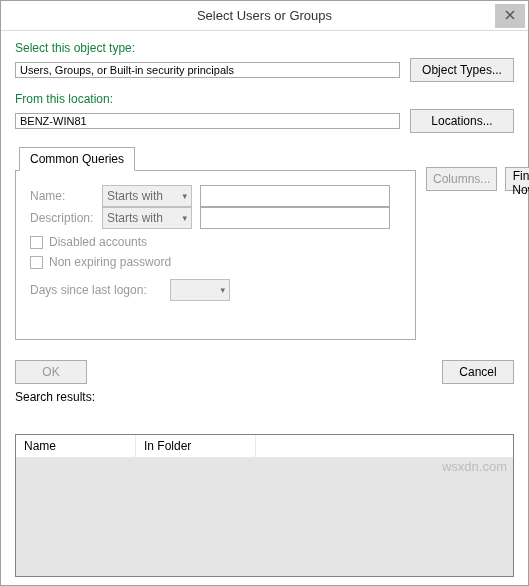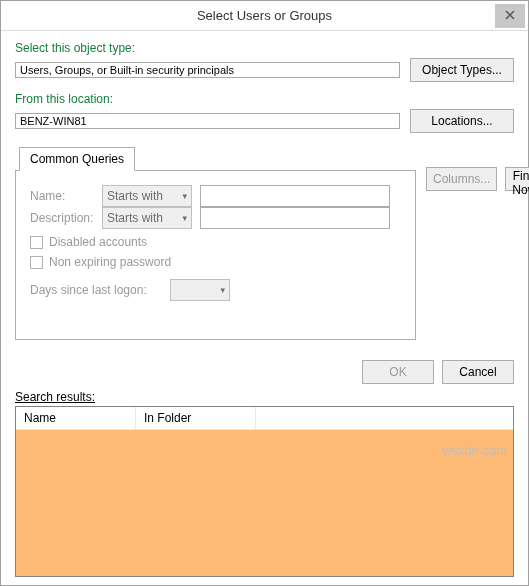--- a/index.html
+++ b/index.html
@@ -21,31 +21,31 @@
     .formrow label { width: 72px; color: #9a9a9a; }
     .combo { width: 90px; height: 22px; border: 1px solid #c0c0c0; background: #efefef; display: flex; align-items: center; justify-content: space-between; padding: 0 4px; color: #6d6d6d; margin-right: 8px; cursor: default;}
     .combo .arrow { font-size: 9px; color: #6d6d6d;}
     .textinput { flex: 1; max-width: 190px; height: 22px; border: 1px solid #acacac; background: #fff; }
     .cbrow { display: flex; align-items: center; margin-bottom: 6px; color: #9a9a9a; }
     .checkbox { width: 13px; height: 13px; border: 1px solid #b0b0b0; background: #fff; margin-right: 6px; }
     .right-col { width: 88px; display: flex; flex-direction: row; gap: 8px; padding-top: 20px;}
     .right-col button { height: 24px; background: #efefef; border: 1px solid #acacac; font-size: 12px; cursor: default;}
     .right-col button.disabled { color: #9a9a9a; }
     .search-icon { align-self: flex-end; margin-top: 28px; }
-    .btnrow { display: flex; justify-content: flex-end; gap: 8px; margin-top: 20px; margin-bottom: 6px; }
+    .btnrow { display: flex; justify-content: space-between; gap: 8px; margin-top: 20px; margin-bottom: 6px; }
     .btnrow button { width: 72px; height: 24px; background: #efefef; border: 1px solid #acacac; font-size: 12px;}
     .btnrow button.disabled { color: #9a9a9a; }
-    .results-label { margin-bottom: 2px; text-decoration: underline; }
-    .results { flex: 1; border: 1px solid #828282; background: #fdba74; display: flex; flex-direction: column; }
+    .results-label { margin-bottom: 2px; }
+    .results { flex: 1; border: 1px solid #828282; background: #e5e5e5; display: flex; flex-direction: column; margin-top: 28px; }
     .results-header { display: flex; background: #fff; border-bottom: 1px solid #e8e8e8; }
     .results-header .col { padding: 4px 8px; border-right: 1px solid #e8e8e8; font-size: 12px; }
     .results-header .col:first-child { width: 120px; }
     .results-header .col:nth-child(2) { width: 120px; }
     .results-body { flex: 1; }
-    .watermark { position: absolute; right: 22px; bottom: 128px; color: #bdbdbd; font-size: 13px; pointer-events:none; transform: translateY(0);}
+    .watermark { position: absolute; right: 22px; bottom: 112px; color: #bdbdbd; font-size: 13px; pointer-events:none; transform: translateY(0);}
   </style>
 </head>
 <body>
 
 <div class="window">
   <div class="titlebar">
     <div class="titlebar-title">Select Users or Groups</div>
     <div class="close-btn">
       <span>
         <svg width="10" height="10" viewBox="0 0 10 10">

